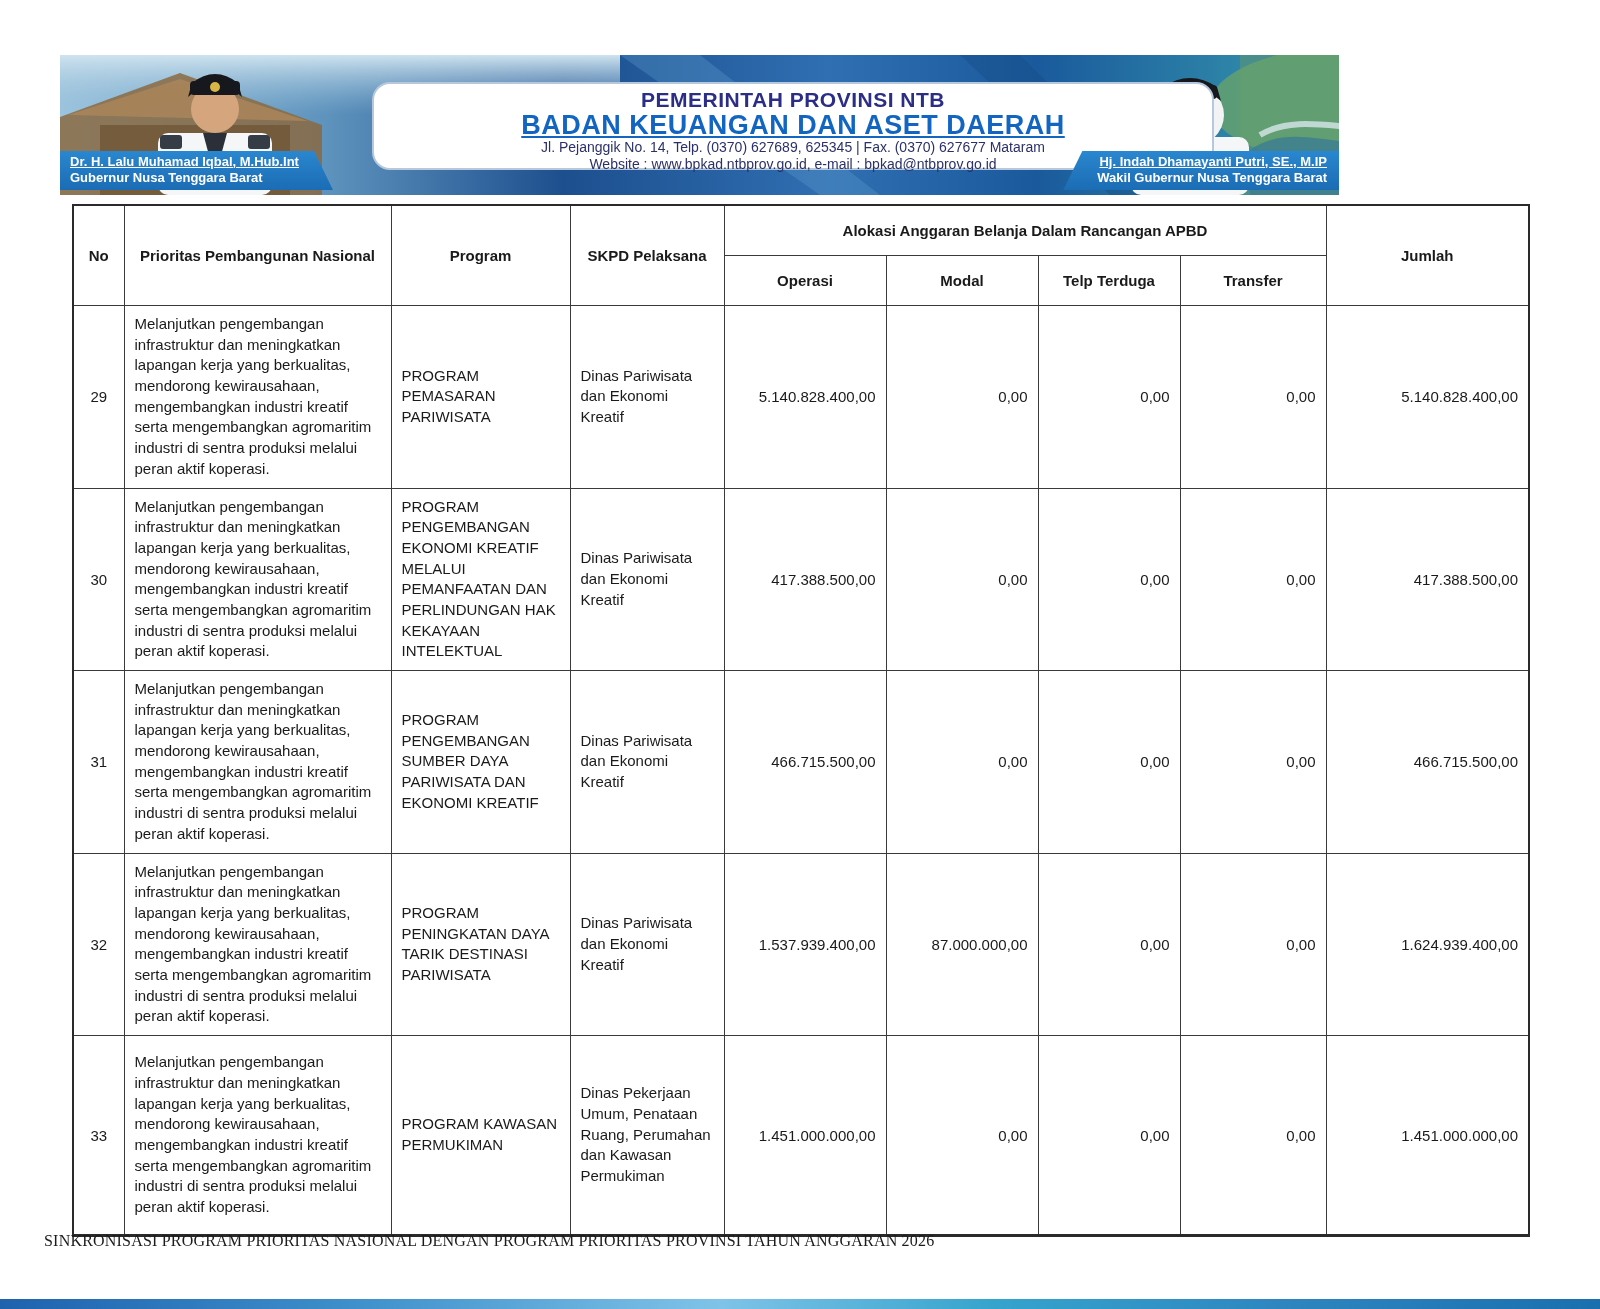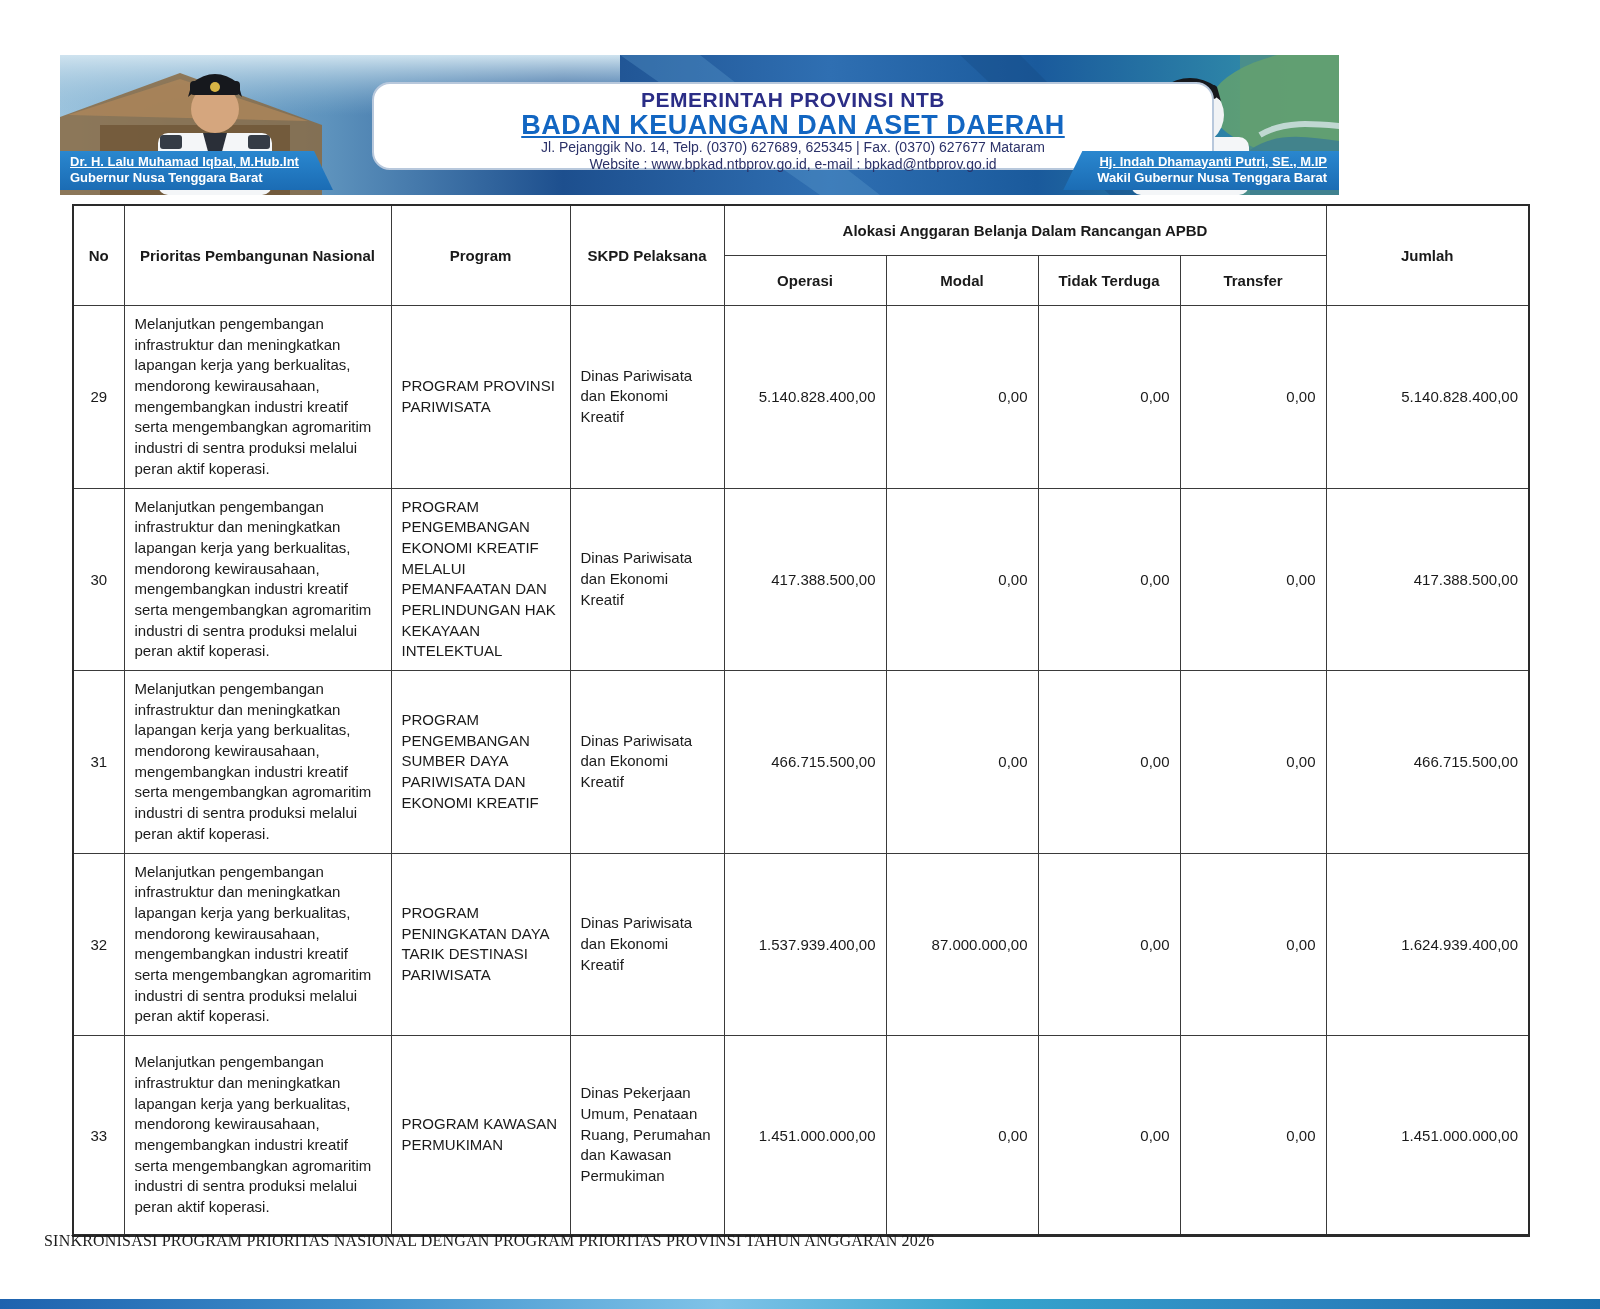--- a/index.html
+++ b/index.html
@@ -148,29 +148,29 @@
         <th rowspan="2">No</th>
         <th rowspan="2">Prioritas Pembangunan Nasional</th>
         <th rowspan="2">Program</th>
         <th rowspan="2">SKPD Pelaksana</th>
         <th colspan="4">Alokasi Anggaran Belanja Dalam Rancangan APBD</th>
         <th rowspan="2">Jumlah</th>
       </tr>
       <tr class="sub-h">
         <th>Operasi</th>
         <th>Modal</th>
-        <th>Tidak Terduga</th>
+        <th>Telp Terduga</th>
         <th>Transfer</th>
       </tr>
     </thead>
     <tbody id="table-body">
     <tr class="data-row">
       <td class="c-no">29</td>
       <td class="c-text">Melanjutkan pengembangan infrastruktur dan meningkatkan lapangan kerja yang berkualitas, mendorong kewirausahaan, mengembangkan industri kreatif serta mengembangkan agromaritim industri di sentra produksi melalui peran aktif koperasi.</td>
-      <td class="c-text">PROGRAM PROVINSI PARIWISATA</td>
+      <td class="c-text">PROGRAM PEMASARAN PARIWISATA</td>
       <td class="c-text">Dinas Pariwisata dan Ekonomi Kreatif</td>
       <td class="c-num">5.140.828.400,00</td>
       <td class="c-num">0,00</td>
       <td class="c-num">0,00</td>
       <td class="c-num">0,00</td>
       <td class="c-num">5.140.828.400,00</td>
     </tr>
 
     <tr class="data-row">
       <td class="c-no">30</td>

